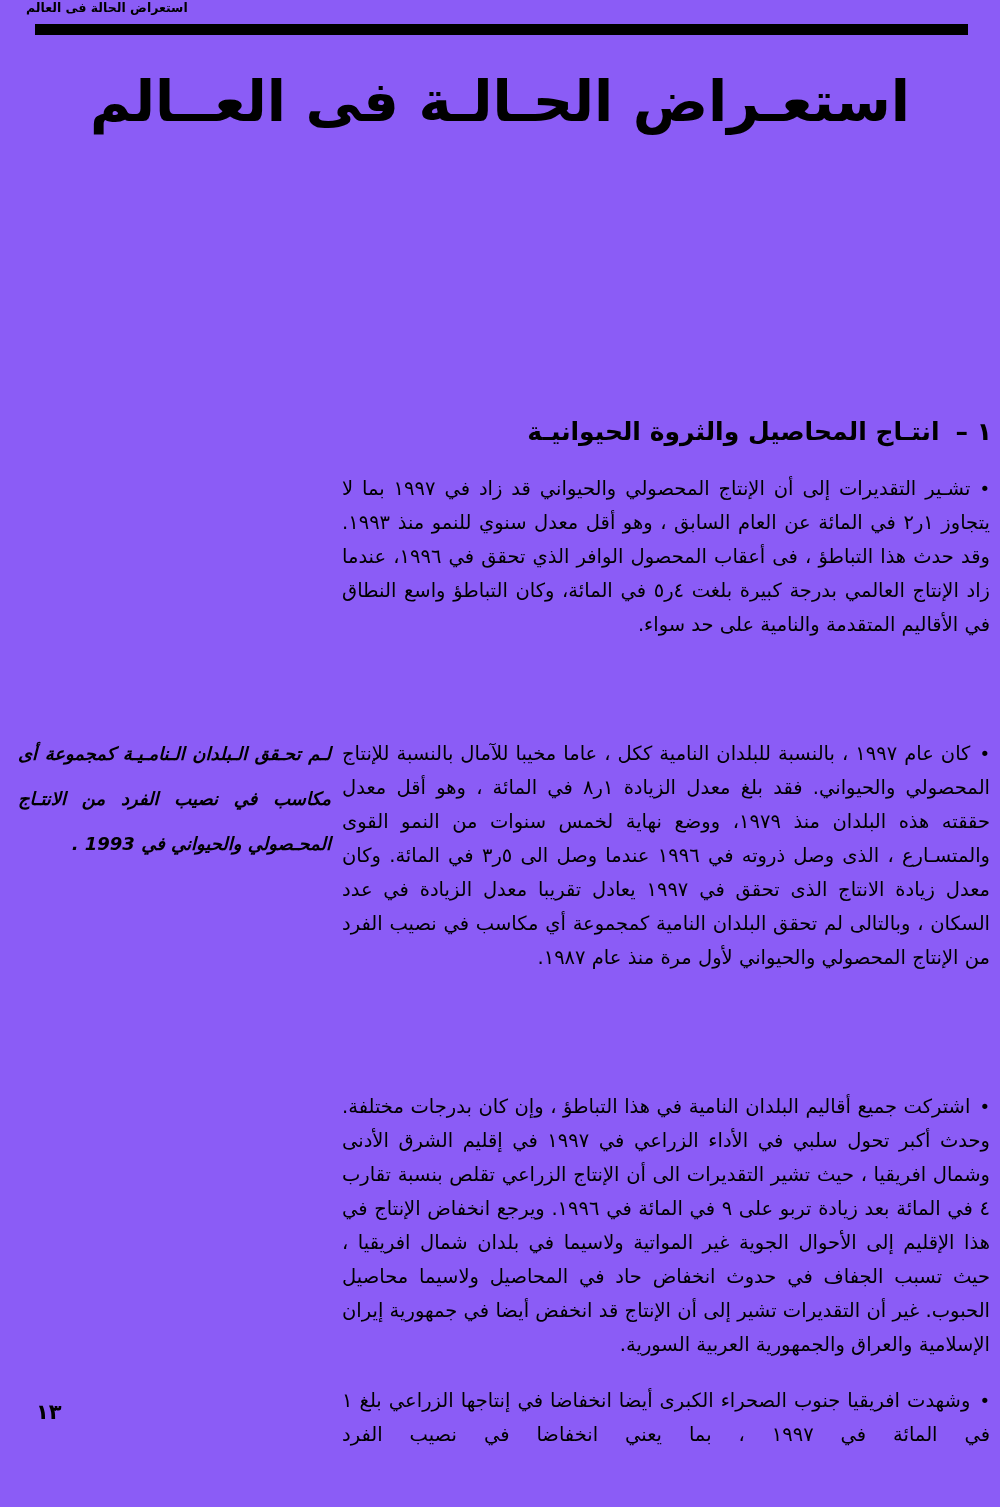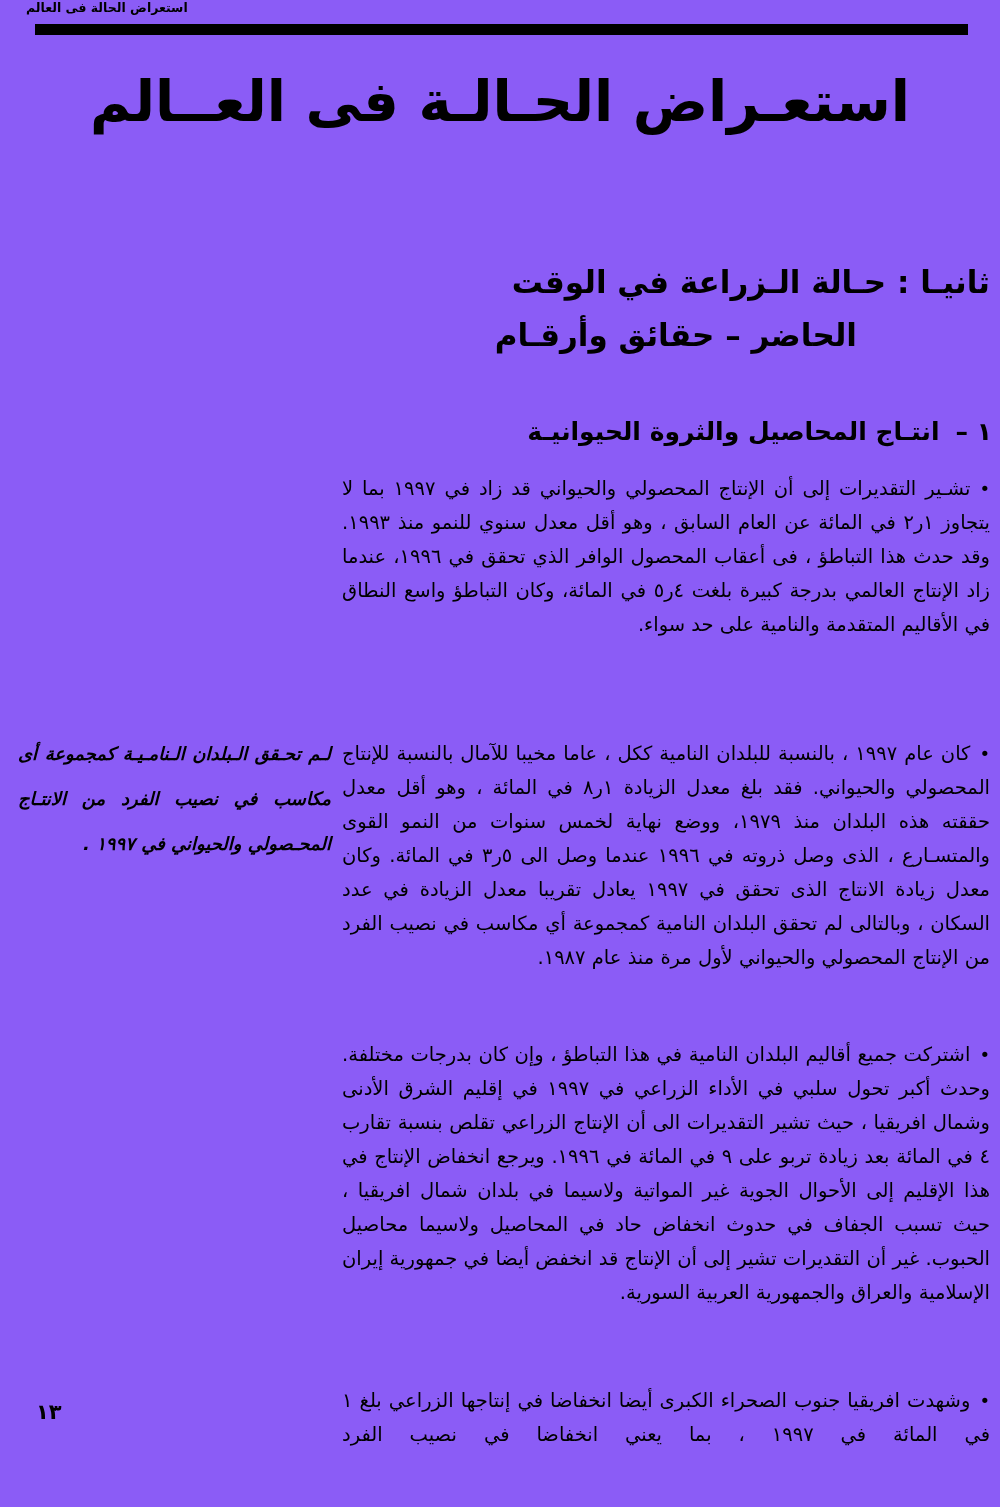--- a/index.html
+++ b/index.html
@@ -70,21 +70,21 @@
     text-align: justify;
     font-size: 19.5px;
     line-height: 34px;
   }
   .par .bullet {
     font-size: 18px;
     margin-left: 9px;
   }
   .p1 { top: 472px; }
   .p2 { top: 737px; }
-  .p3 { top: 1038px; }
+  .p3 { top: 1090px; }
   .p4 { top: 1384px; text-align-last: justify; }
   .sidenote {
     position: absolute;
     left: 18px; top: 731px;
     width: 313px;
     direction: rtl;
     text-align: justify;
     font-size: 18px;
     font-weight: bold;
     font-style: italic;
@@ -101,24 +101,20 @@
 <body>
 
 <div class="page" lang="ar">
 
   <div class="running-header">استعراض الحالة فى العالم</div>
 
   <div class="header-rule"></div>
 
   <h1 class="doc-title">استعـراض الحـالـة فى العــالم</h1>
 
-  <h2 class="section-heading">
-    <div class="line1">ثانيـا : حـالة الـزراعة في الوقت</div>
-    <div class="line2">الحاضر – حقائق وأرقـام</div>
-  </h2>
 
   <h3 class="subsection-heading">
     <span class="num">١ –</span><span>انتـاج المحاصيل والثروة الحيوانيـة</span>
   </h3>
 
   <p class="par p1">
     <span class="bullet">•</span><span>تشـير التقديرات إلى أن الإنتاج المحصولي والحيواني قد زاد في ١٩٩٧ بما لا يتجاوز ١ر٢ في المائة عن العام السابق ، وهو أقل معدل سنوي للنمو منذ ١٩٩٣. وقد حدث هذا التباطؤ ، فى أعقاب المحصول الوافر الذي تحقق في ١٩٩٦، عندما زاد الإنتاج العالمي بدرجة كبيرة بلغت ٤ر٥ في المائة، وكان التباطؤ واسع النطاق في الأقاليم المتقدمة والنامية على حد سواء.</span>
   </p>
 
   <p class="par p2">
@@ -126,17 +122,17 @@
   </p>
 
   <p class="par p3">
     <span class="bullet">•</span><span>اشتركت جميع أقاليم البلدان النامية في هذا التباطؤ ، وإن كان بدرجات مختلفة. وحدث أكبر تحول سلبي في الأداء الزراعي في ١٩٩٧ في إقليم الشرق الأدنى وشمال افريقيا ، حيث تشير التقديرات الى أن الإنتاج الزراعي تقلص بنسبة تقارب ٤ في المائة بعد زيادة تربو على ٩ في المائة في ١٩٩٦. ويرجع انخفاض الإنتاج في هذا الإقليم إلى الأحوال الجوية غير المواتية ولاسيما في بلدان شمال افريقيا ، حيث تسبب الجفاف في حدوث انخفاض حاد في المحاصيل ولاسيما محاصيل الحبوب. غير أن التقديرات تشير إلى أن الإنتاج قد انخفض أيضا في جمهورية إيران الإسلامية والعراق والجمهورية العربية السورية.</span>
   </p>
 
   <p class="par p4">
     <span class="bullet">•</span><span>وشهدت افريقيا جنوب الصحراء الكبرى أيضا انخفاضا في إنتاجها الزراعي بلغ ١ في المائة في ١٩٩٧ ، بما يعني انخفاضا في نصيب الفرد</span>
   </p>
 
-  <aside class="sidenote">لـم تحـقق الـبلدان الـنامـيـة كمجموعة أى مكاسب في نصيب الفرد من الانتـاج المحـصولي والحيواني في ١٩٩٧ .</aside>
+  <aside class="sidenote">لـم تحـقق الـبلدان الـنامـيـة كمجموعة أى مكاسب في نصيب الفرد من الانتـاج المحـصولي والحيواني في 1993 .</aside>
 
   <div class="page-number">١٣</div>
 
 </div>
 
 </body></html>

